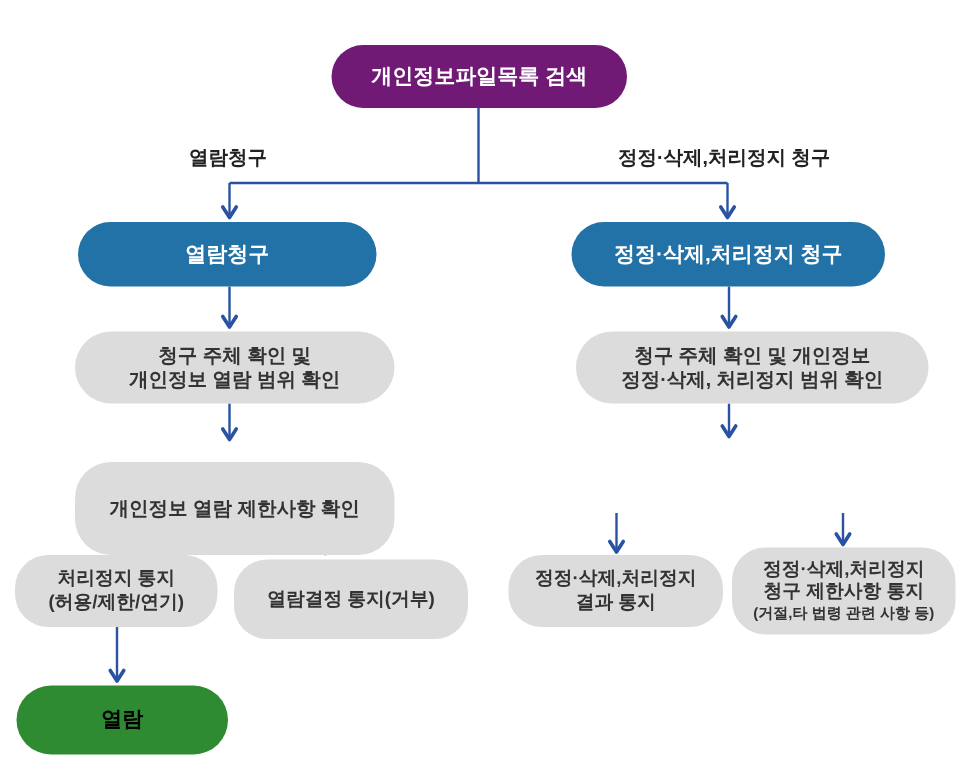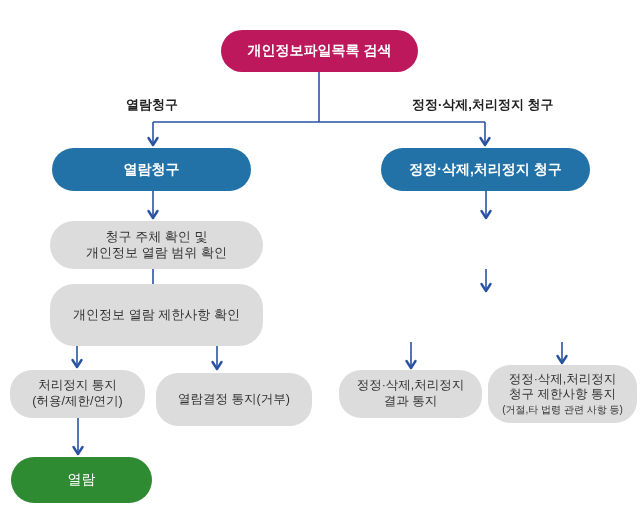--- a/index.html
+++ b/index.html
@@ -11,44 +11,45 @@
     overflow:hidden;
   }
   .stage{position:absolute;left:0;top:0;width:640px;height:509px;}
   .node{
     position:absolute;
     display:flex;flex-direction:column;align-items:center;justify-content:center;
     text-align:center;
     white-space:pre-line;
     line-height:1.25;
     box-sizing:border-box;
+    font-weight:bold;
   }
   .pill-navy{
-    background:#be185d;color:#ffffff;
+    background:#701a75;color:#ffffff;
     font-weight:bold;font-size:14px;
     border-radius:21px;
   }
   .pill-blue{
     background:#2272a8;color:#ffffff;
     font-weight:bold;font-size:14px;
     border-radius:22px;
   }
   .pill-gray{
     background:#dcdcdc;color:#333333;
     font-size:13px;
     border-radius:24px;
   }
   .pill-gray-sm{
     background:#dcdcdc;color:#333333;
     font-size:12.5px;
     border-radius:22px;
   }
   .pill-green{
-    background:#2e8b31;color:#ffffff;
-    font-weight:normal;font-size:14px;
+    background:#2e8b31;color:#000000;
+    font-weight:bold;font-size:14px;
     border-radius:23px;
   }
   .branch-label{
     position:absolute;
     font-size:13px;font-weight:bold;color:#222222;
     white-space:nowrap;
   }
   .note-line{
     font-size:10px;
     margin-top:1px;
@@ -121,31 +122,33 @@
   <div class="node pill-navy" style="left:221px;top:30px;width:197px;height:42px;">개인정보파일목록 검색</div>
 
   <div class="branch-label" style="left:126px;top:96px;">열람청구</div>
   <div class="branch-label" style="left:412px;top:96px;">정정·삭제,처리정지 청구</div>
 
   <div class="node pill-blue" style="left:52px;top:148px;width:199px;height:43px;">열람청구</div>
 
   <div class="node pill-gray" style="left:50px;top:221px;width:213px;height:48px;">청구 주체 확인 및
 개인정보 열람 범위 확인</div>
 
-  <div class="node pill-gray" style="left:50px;top:284px;width:213px;height:62px;">개인정보 열람 제한사항 확인</div>
+  <div class="node pill-gray" style="left:50px;top:308px;width:213px;height:62px;">개인정보 열람 제한사항 확인</div>
 
   <div class="node pill-gray-sm" style="left:10px;top:370px;width:135px;height:48px;">처리정지 통지
 (허용/제한/연기)</div>
 
   <div class="node pill-gray-sm" style="left:156px;top:373px;width:156px;height:53px;">열람결정 통지(거부)</div>
 
   <div class="node pill-green" style="left:11px;top:457px;width:141px;height:46px;">열람</div>
 
   <div class="node pill-blue" style="left:381px;top:148px;width:209px;height:43px;">정정·삭제,처리정지 청구</div>
 
+  <div class="node pill-gray" style="left:384px;top:221px;width:235px;height:48px;">청구 주체 확인 및 개인정보
+정정·삭제, 처리정지 범위 확인</div>
 
 
   <div class="node pill-gray-sm" style="left:339px;top:370px;width:143px;height:48px;">정정·삭제,처리정지
 결과 통지</div>
 
   <div class="node pill-gray-sm" style="left:488px;top:365px;width:149px;height:58px;">
     <span>정정·삭제,처리정지
 청구 제한사항 통지</span>
     <span class="note-line">(거절,타 법령 관련 사항 등)</span>
   </div>

